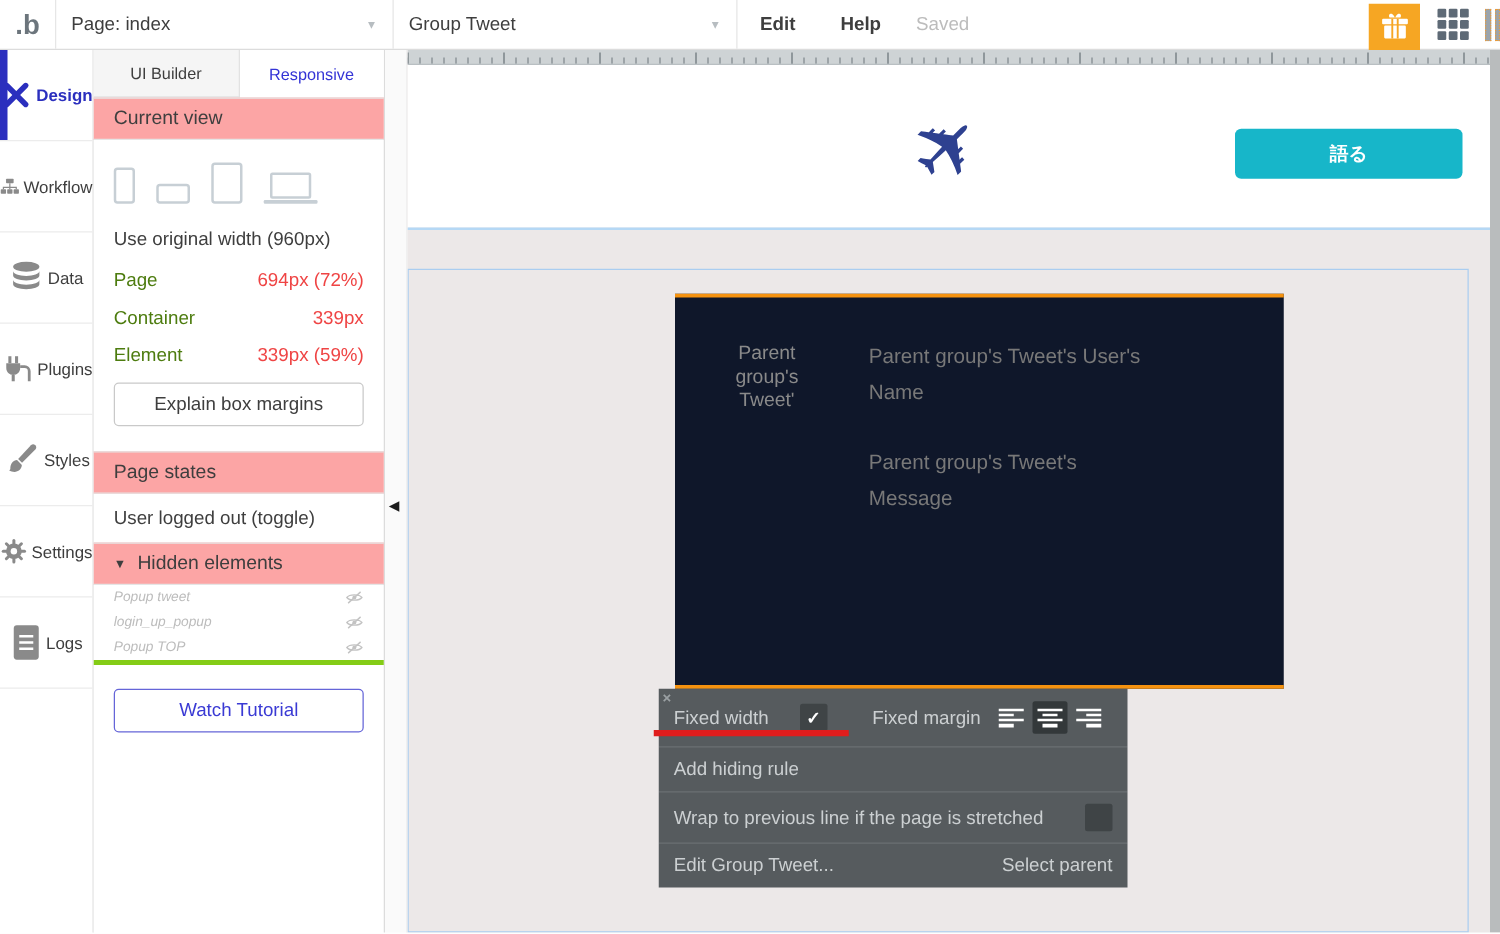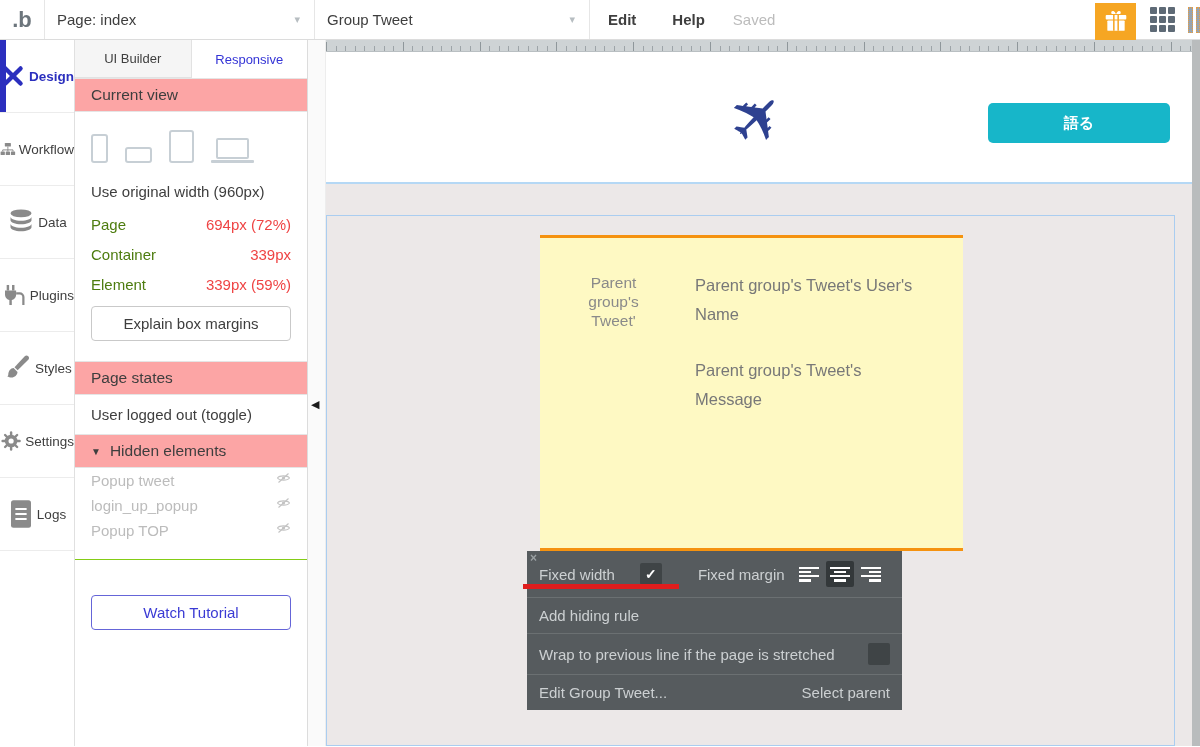--- a/index.html
+++ b/index.html
@@ -48,41 +48,41 @@
   .lap-base { width:43px; height:3px; background:#c7cfd5; border-radius:1px; margin-top:1px; }
   .cv-body { padding:0 16px; }
   .orig-width { font-size:15px; color:#3e3e3e; margin:6px 0 16px; cursor:pointer; }
   .metric { display:flex; justify-content:space-between; font-size:15px; margin-bottom:13px; }
   .metric .m-label { color:#4d7c0f; }
   .metric .m-value { color:#ef4444; cursor:pointer; }
   .explain-btn { display:block; width:100%; margin:8px 0 20px; padding:8px 0; background:#fff; border:1px solid #c9c9c9; border-radius:4px; font-size:15px; color:#3e3e3e; font-family:inherit; cursor:pointer; }
   .toggle-row { padding:11px 16px; font-size:15px; color:#3e3e3e; cursor:pointer; }
   .hidden-head { display:flex; align-items:center; gap:9px; }
   .hidden-head .tri { font-size:10px; color:#3e3e3e; }
-  .hidden-row { display:flex; justify-content:space-between; padding:4px 16px; font-size:15px; color:#bcbcbc; cursor:pointer; }
-  .tutorial-wrap { border-top:1px solid #84cc16; margin-top:16px; padding:35px 16px; }
+  .hidden-row { display:flex; justify-content:space-between; padding:4px 16px; font-size:11px; color:#bcbcbc; cursor:pointer;font-style:italic; }
+  .tutorial-wrap { border-top:4px solid #84cc16; margin-top:0; padding:19px 16px; }
   .tutorial-btn { display:block; width:100%; padding:8px 0; background:#fff; border:1px solid #6565d8; border-radius:4px; font-size:15px; color:#3a3ad4; font-family:inherit; cursor:pointer; }
 
   
   .gutter { width:18px; background:#fafafa; border-right:1px solid #ededed; position:relative; }
   .collapse-arrow { position:absolute; top:358px; left:3px; font-size:11px; color:#1b1b1b; cursor:pointer; }
 
   
   .canvas { flex:1; position:relative; background:#ece8e8; overflow:hidden; }
   .ruler { position:absolute; top:0; left:0; right:0; height:12px; background:#ced3d5; border-bottom:1px solid #b9bfc2;
     background-image:
       repeating-linear-gradient(90deg,#8f979b 0 1px,transparent 1px 76.8px),
       repeating-linear-gradient(90deg,#9da4a8 0 1px,transparent 1px 9.6px);
     background-size:100% 9px,100% 5px; background-position:left bottom,left bottom; background-repeat:repeat-x; }
   .page-header { position:absolute; top:12px; left:0; width:866px; height:130px; background:#fff; }
   .plane { position:absolute; left:404px; top:28px; font-size:66px; color:#2e4190; transform:rotate(-45deg); cursor:pointer; }
   .speak-btn { position:absolute; left:662px; top:51px; width:182px; height:40px; background:#17b6c9; border:none; border-radius:5px; color:#fff; font-size:15px; font-weight:700; font-family:inherit; cursor:pointer; }
   .blue-hline { position:absolute; top:142px; left:0; width:866px; height:2px; background:#b5d8f5; }
   .selection-rect { position:absolute; top:175px; left:0; width:849px; height:531px; border:1px solid #aacdf0; }
-  .tweet-card { position:absolute; left:214px; top:195px; width:423px; height:316px; background:#fef9c3; border-top:3px solid #f5920f; border-bottom:3px solid #f5920f; cursor:pointer; }
+  .tweet-card { position:absolute; left:214px; top:195px; width:487px; height:316px; background:#0f172a; border-top:3px solid #f5920f; border-bottom:3px solid #f5920f; cursor:pointer; }
   .avatar-circle { position:absolute; left:37px; top:27px; width:73px; height:73px; border-radius:50%; overflow:hidden; display:flex; align-items:center; justify-content:center; text-align:center; color:#8a8a8a; font-size:15.5px; line-height:19px; }
   .card-username { position:absolute; left:155px; top:33px; width:220px; color:#787878; font-size:16.5px; line-height:29px; }
   .card-message { position:absolute; left:155px; top:118px; width:220px; color:#787878; font-size:16.5px; line-height:29px; }
 
   
   .ctx-menu { position:absolute; left:201px; top:511px; width:375px; background:rgba(77,82,85,0.94); color:#ccd0d2; font-size:15px; }
   .ctx-close { position:absolute; left:3px; top:1px; font-size:12px; font-weight:700; color:#9aa0a3; cursor:pointer; line-height:1; }
   .ctx-row1 { height:46px; display:flex; align-items:center; padding:0 10px; position:relative; }
   .fixed-width-label { margin-left:2px; cursor:pointer; }
   .ctx-check { width:22px; height:22px; margin-left:25px; background:#3f4446; border-radius:2px; display:flex; align-items:center; justify-content:center; color:#fff; font-size:14px; font-weight:700; cursor:pointer; }

